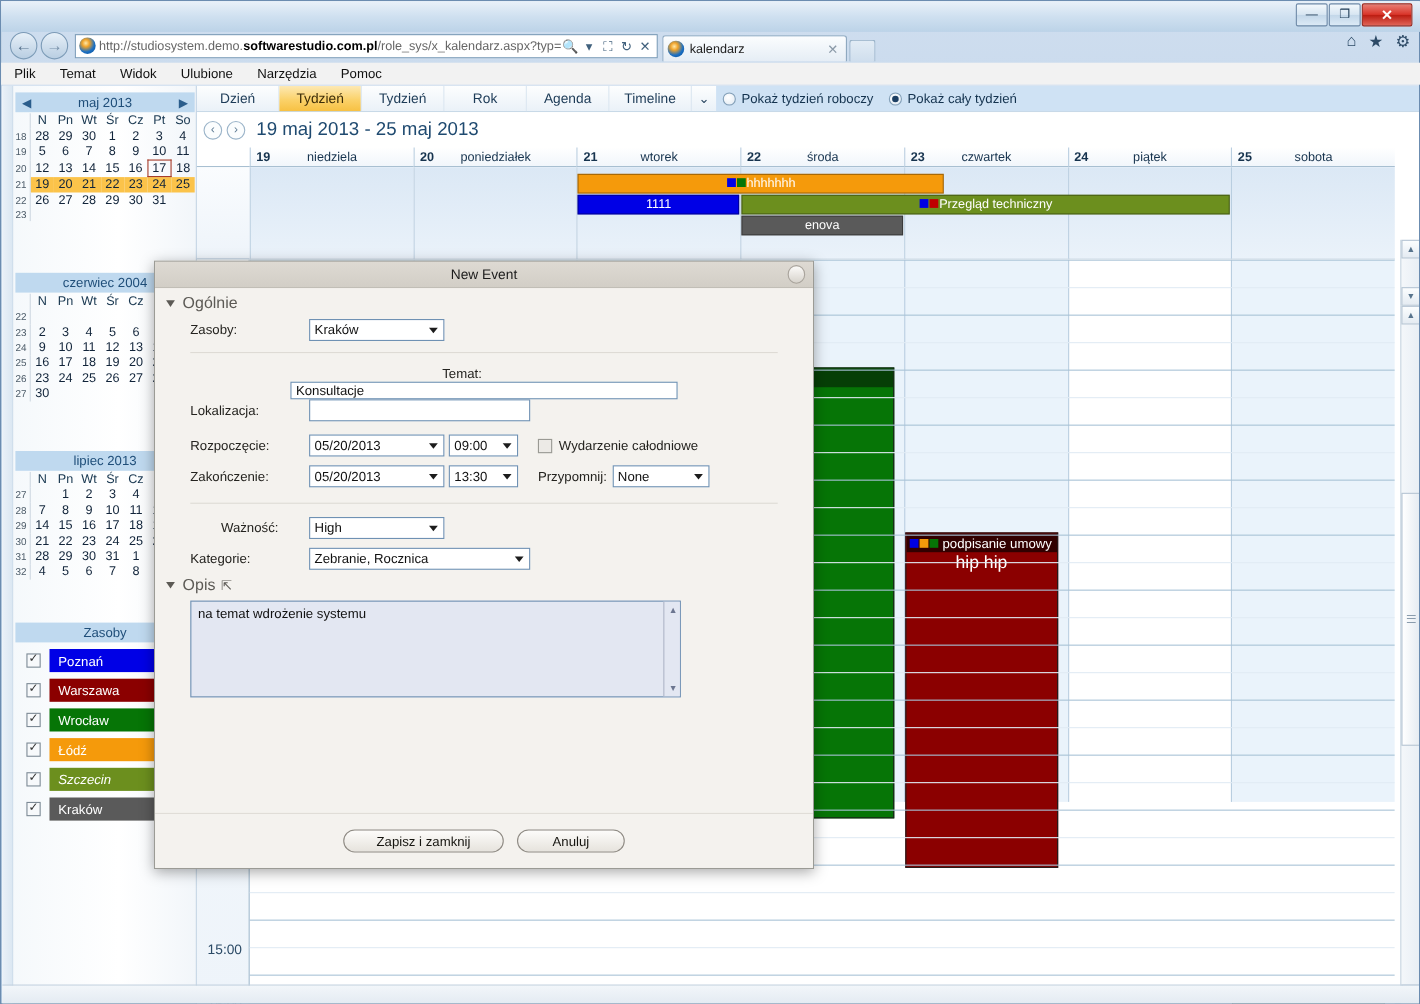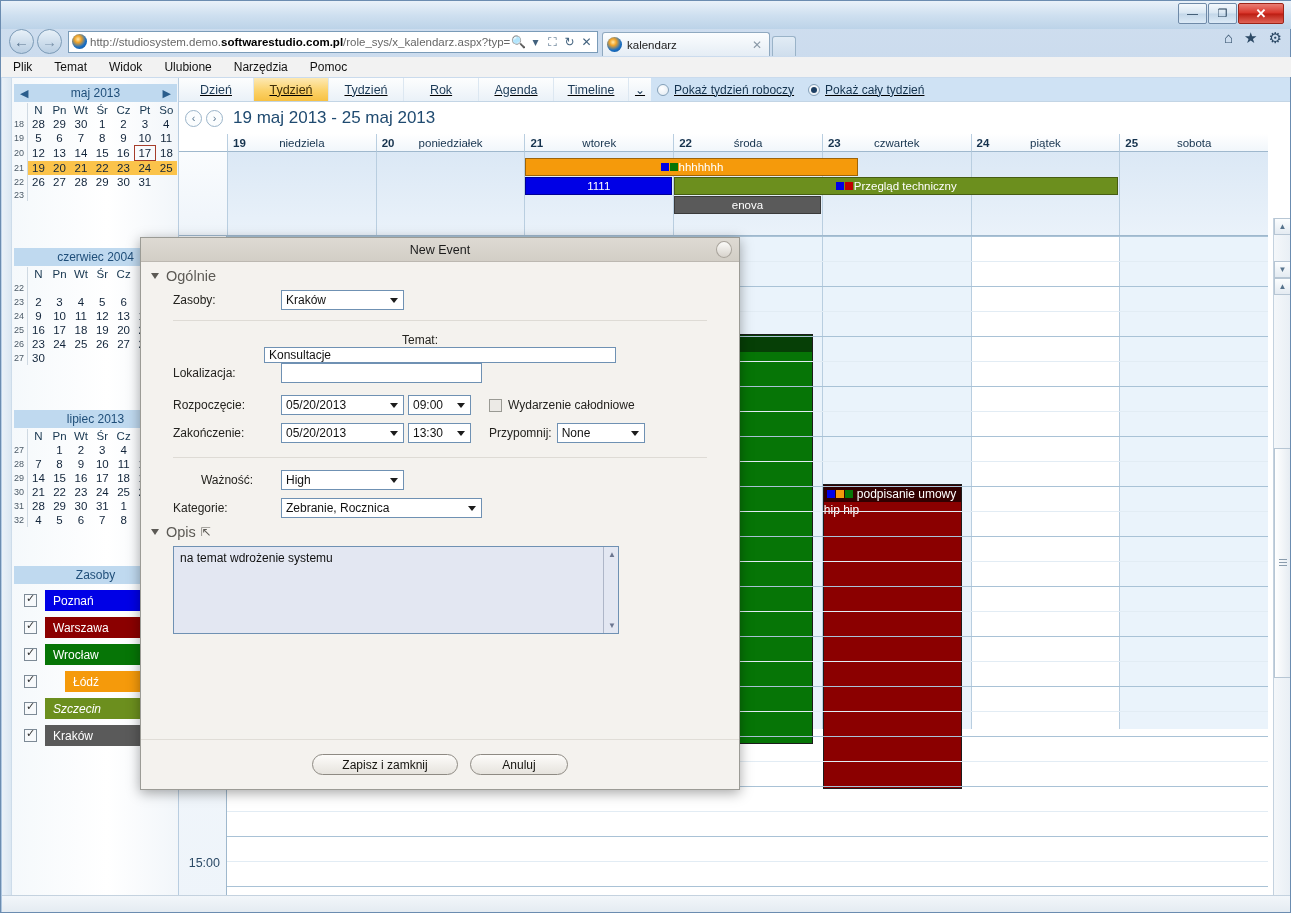--- a/index.html
+++ b/index.html
@@ -151,21 +151,21 @@
     display:flex; align-items:center; padding-left:8px; margin-right:0;
   }
 
   
   #cal{ position:absolute; left:177px; top:0; width:1111px; height:834px; background:#fff; }
 
   
   #viewtabs{
     position:absolute; left:0; top:0; width:1111px; height:24px;
     background:linear-gradient(to bottom,#fdfefe,#eaf1f8);
-    display:flex; align-items:stretch; border-bottom:1px solid #c3d5e5;text-decoration:underline;
+    display:flex; align-items:stretch; border-bottom:1px solid #c3d5e5;
   }
   .vtab{
     width:75px; display:flex; align-items:center; justify-content:center;
     font-size:12.5px; color:#1d3b57; border-right:1px solid #dce7f1;
   }
   .vtab.active{
     background:linear-gradient(to bottom,#fde9b4 0%,#fbd26a 55%,#f7c143 100%);
     color:#3d2d08;
   }
   #vtab-more{
@@ -242,21 +242,21 @@
     background:#eaf3fb;
   }
   .gcol.white{ background:#ffffff; }
   .hline{ position:absolute; left:48px; right:0; border-top:1px solid #a9c2d6; }
   .hline.half{ border-top:1px solid #e2ecf4; }
   .ev{
     position:absolute; border:1px solid #1c1c1c; overflow:hidden;
     font-size:12px; color:#fff;
   }
   .ev .hdr{ height:17px; display:flex; align-items:center; padding:0 3px; background:rgba(0,0,0,.45); }
-  .ev .body{ padding:1px 0; font-size:12px; }
+  .ev .body{ padding:1px 11px; font-size:16px;text-align:center; }
 
   
   .sb-v{
     position:absolute; width:17px;
     background:linear-gradient(to right,#f4f7fa,#e9eff5);
     border-left:1px solid #c4d2df;
   }
   .sb-btn{
     width:17px; height:17px; background:linear-gradient(to bottom,#fbfdfe,#e4ebf2);
     border:1px solid #b7c6d4; display:flex; align-items:center; justify-content:center;
@@ -653,21 +653,21 @@
             <div class="res-row">
               <span class="res-chk"></span>
               <span class="res-bar" style="background: rgb(139, 0, 0);">Warszawa</span>
             </div>
             <div class="res-row">
               <span class="res-chk"></span>
               <span class="res-bar" style="background: rgb(6, 117, 6);">Wrocław</span>
             </div>
             <div class="res-row">
               <span class="res-chk"></span>
-              <span class="res-bar" style="background: rgb(245, 154, 11); margin-left: 20px;">Łódź</span>
+              <span class="res-bar" style="background: rgb(245, 154, 11);">Łódź</span>
             </div>
             <div class="res-row">
               <span class="res-chk"></span>
               <span class="res-bar" style="background: rgb(108, 143, 30); font-style: italic;">Szczecin</span>
             </div>
             <div class="res-row">
               <span class="res-chk"></span>
               <span class="res-bar" style="background: rgb(90, 90, 90);">Kraków</span>
             </div>
           </div>

